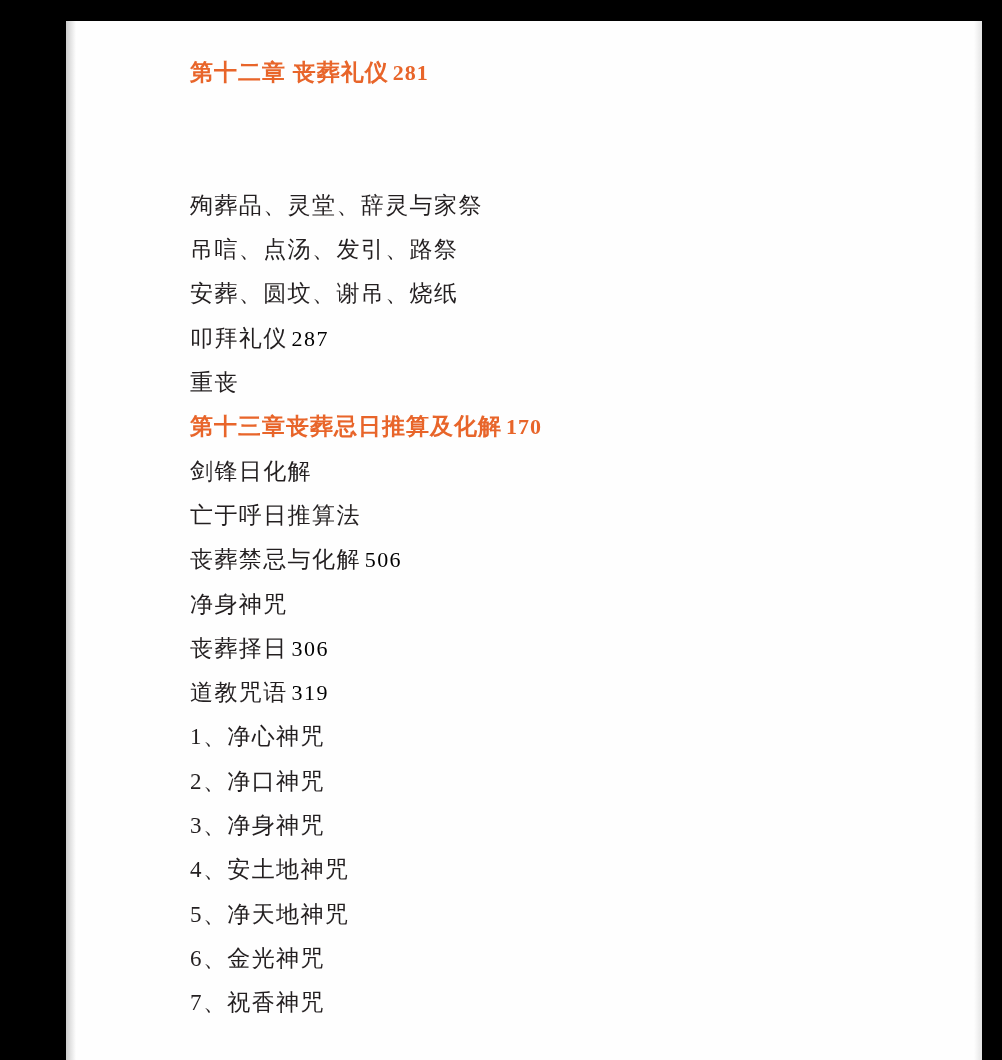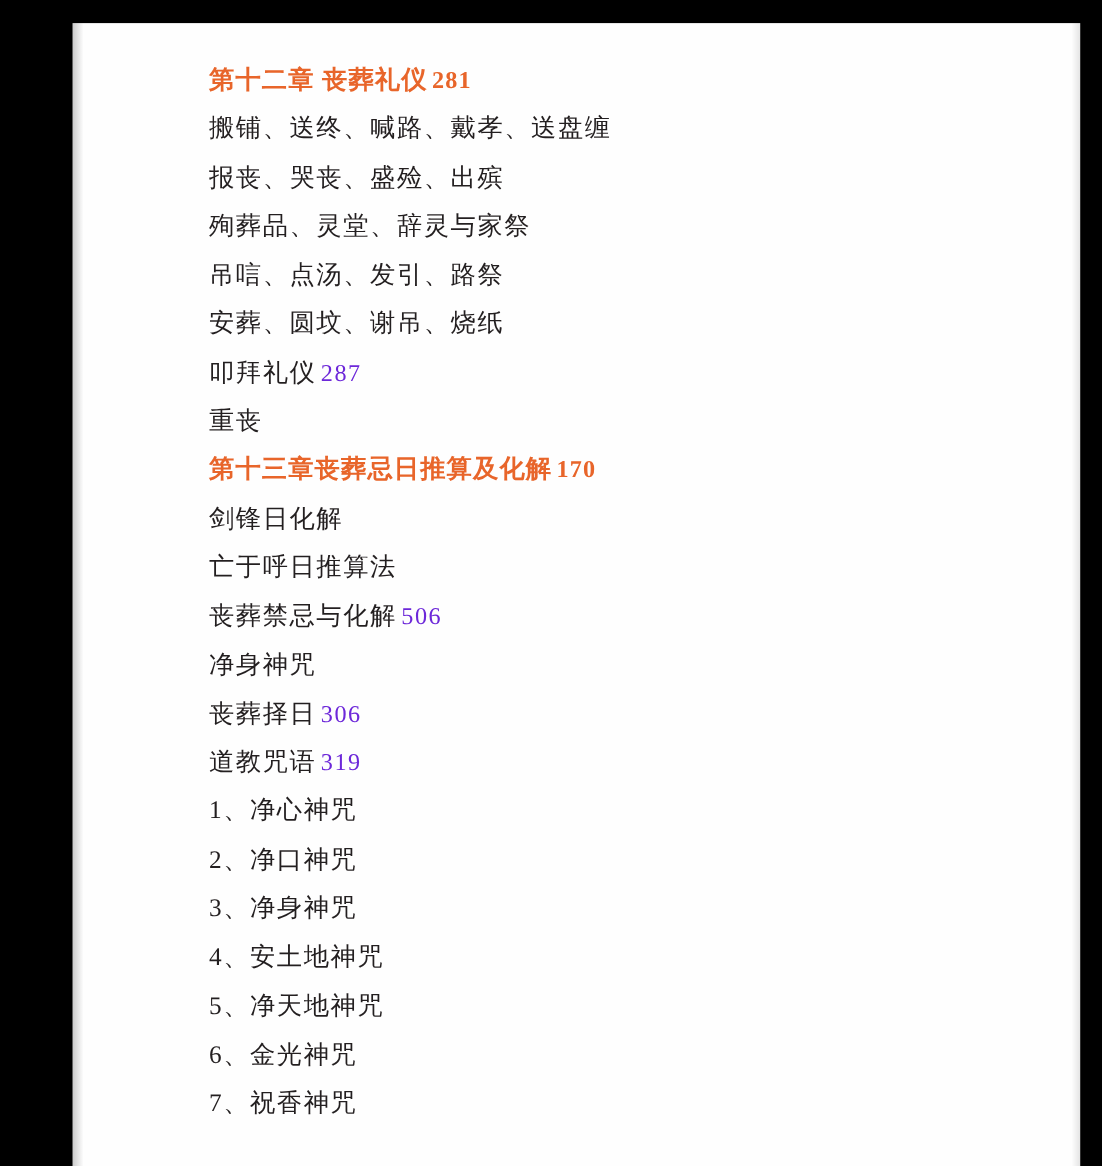--- a/index.html
+++ b/index.html
@@ -47,21 +47,21 @@
   .toc-line.heading {
     color: #e8652a;
     font-weight: bold;
     letter-spacing: 1px;
   }
   .toc-line.heading .pg {
     color: #e8652a;
     font-weight: bold;
   }
   .pg {
-    color: #6d28d9;
+    color: #000000;
     font-family: "Liberation Serif", "DejaVu Serif", serif;
     font-size: 22px;
     padding-left: 4px;
   }
   .toc-line.sub {
     letter-spacing: 1.4px;
   }
   .toc-line.numlist {
     letter-spacing: 1.4px;
   }
@@ -94,25 +94,25 @@
     <div class="page-edge-right"></div>
     <div class="page-edge-bottom"></div>
 
     <div class="toc">
 
       <div class="toc-line heading">
         <span>第十二章  丧葬礼仪</span><span class="pg">281</span>
       </div>
 
       <div class="toc-line sub">
-        <span>搬铺、送终、喊路、戴孝、送盘缠</span><span class="pg"></span>
+        <span class="pg"></span>
       </div>
 
       <div class="toc-line sub">
-        <span>报丧、哭丧、盛殓、出殡</span><span class="pg"></span>
+        <span class="pg"></span>
       </div>
 
       <div class="toc-line sub">
         <span>殉葬品、灵堂、辞灵与家祭</span><span class="pg"></span>
       </div>
 
       <div class="toc-line sub">
         <span>吊唁、点汤、发引、路祭</span><span class="pg"></span>
       </div>
 

